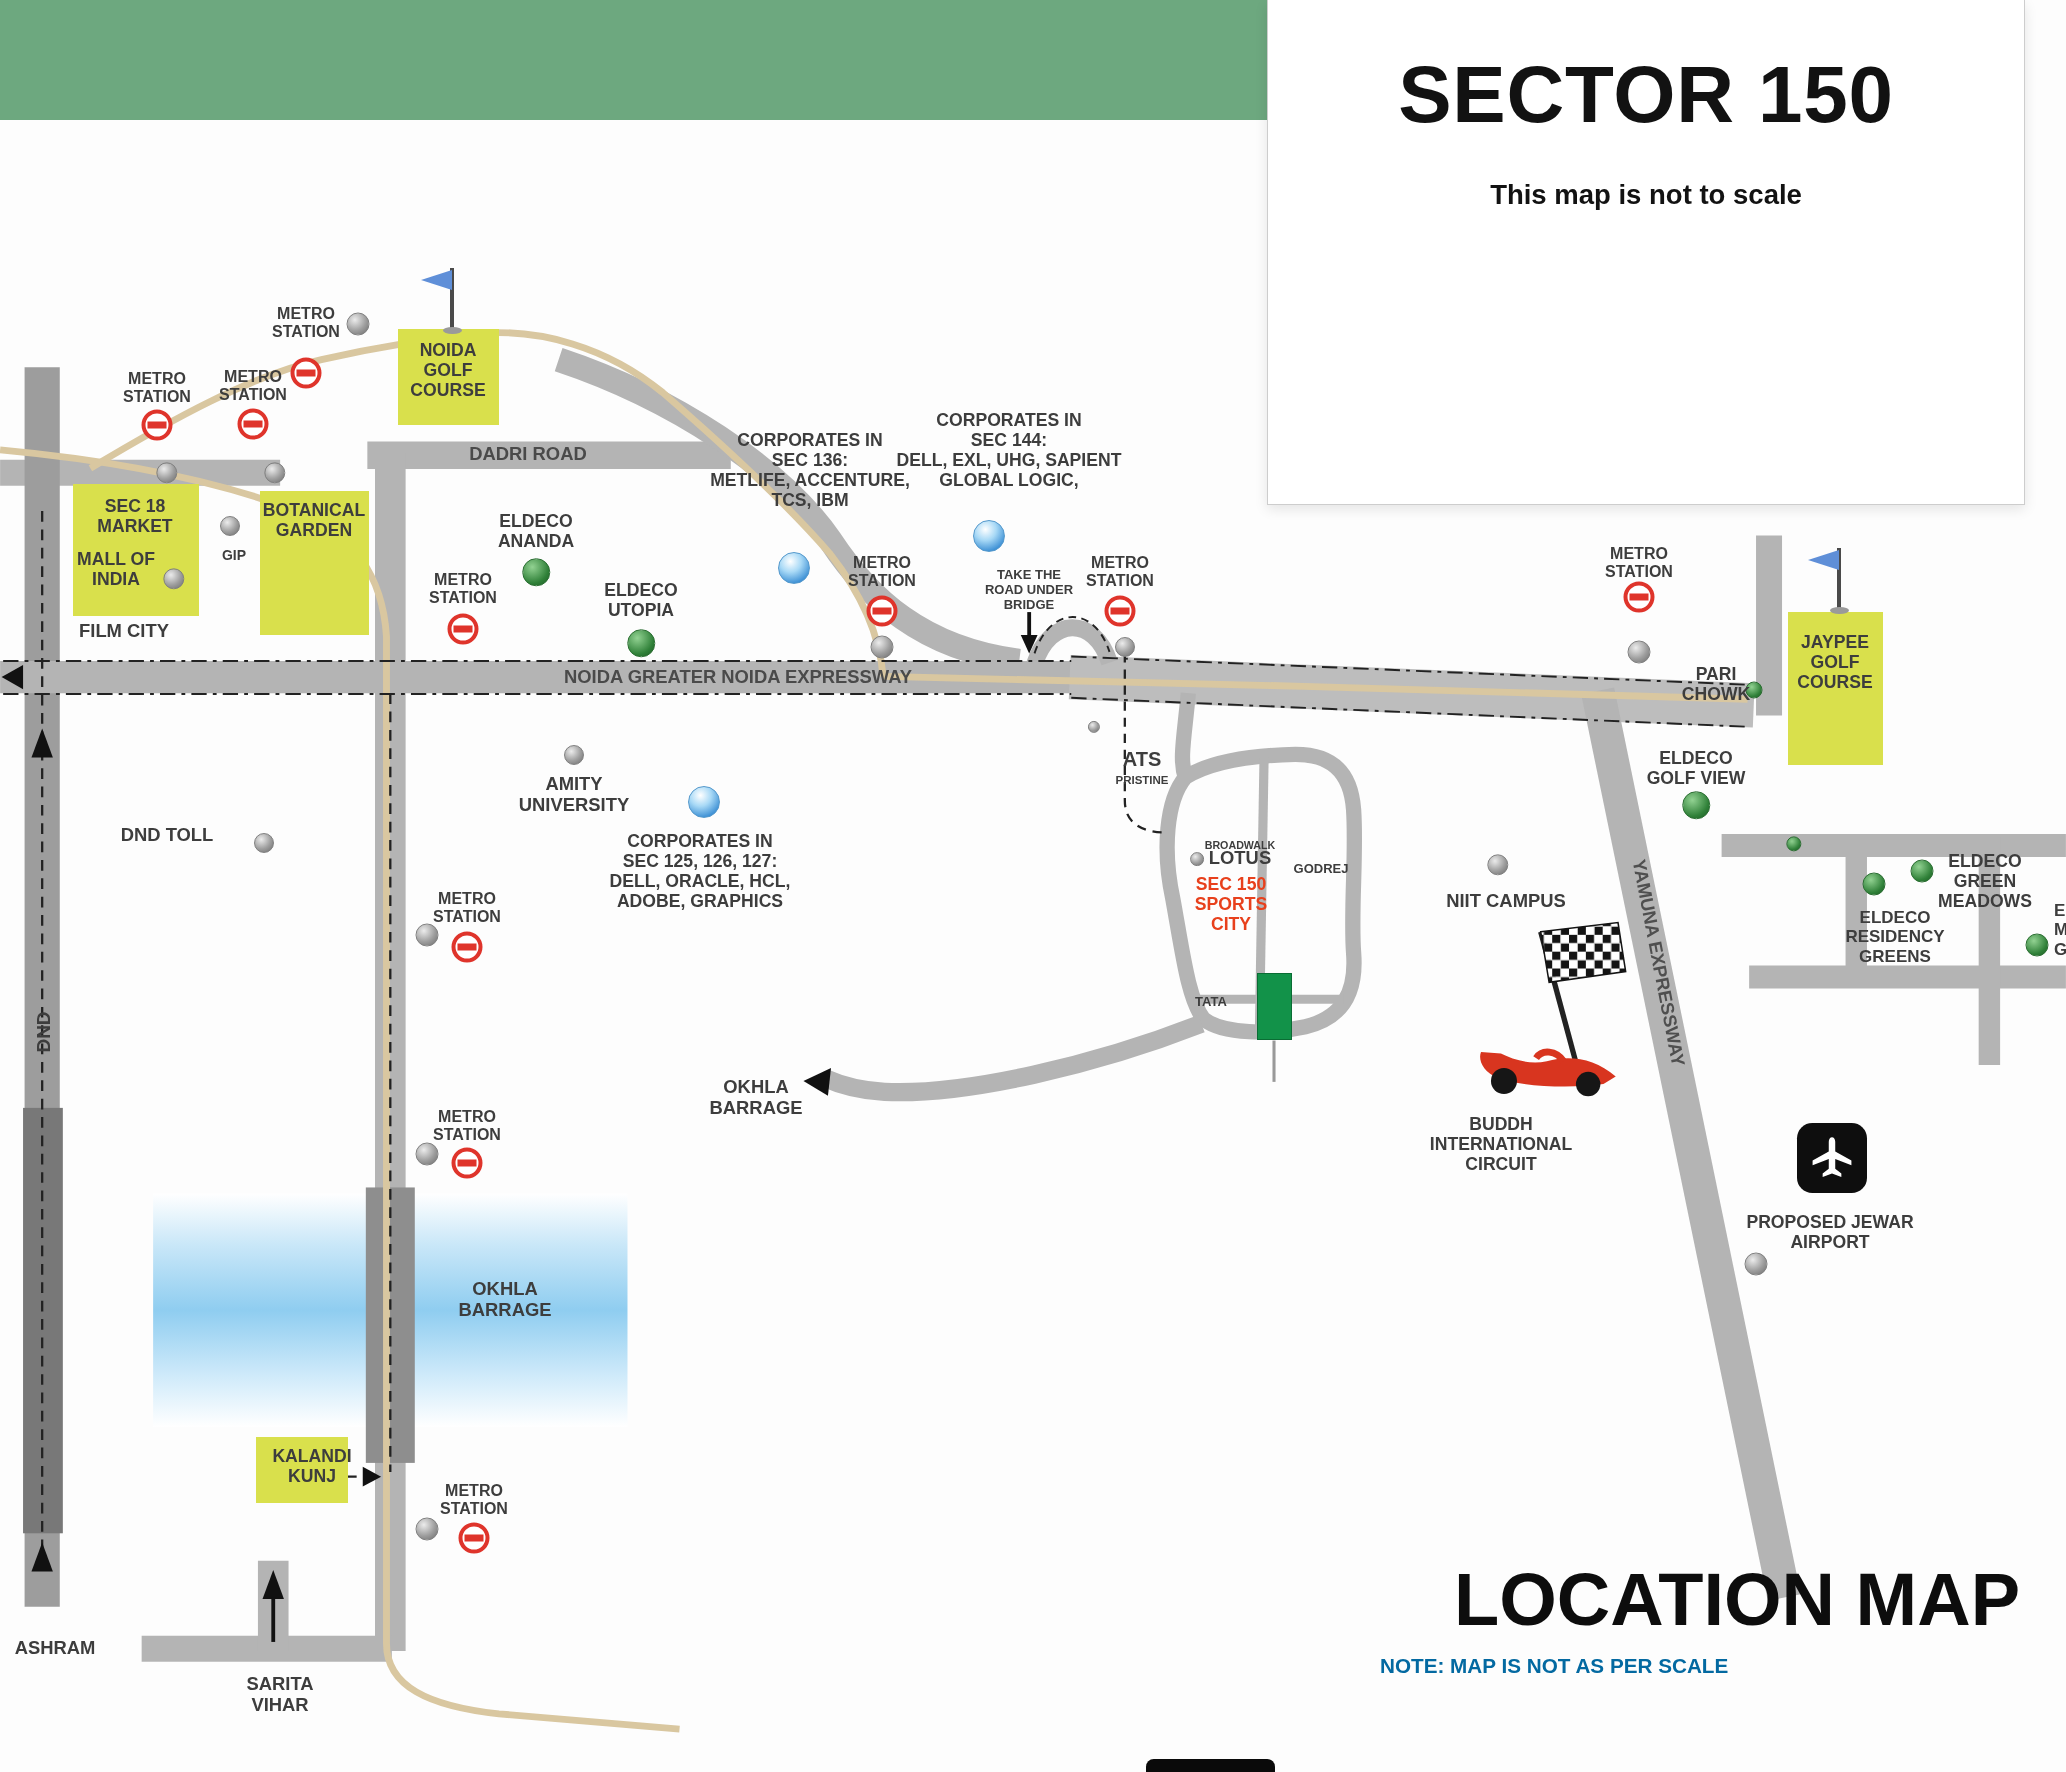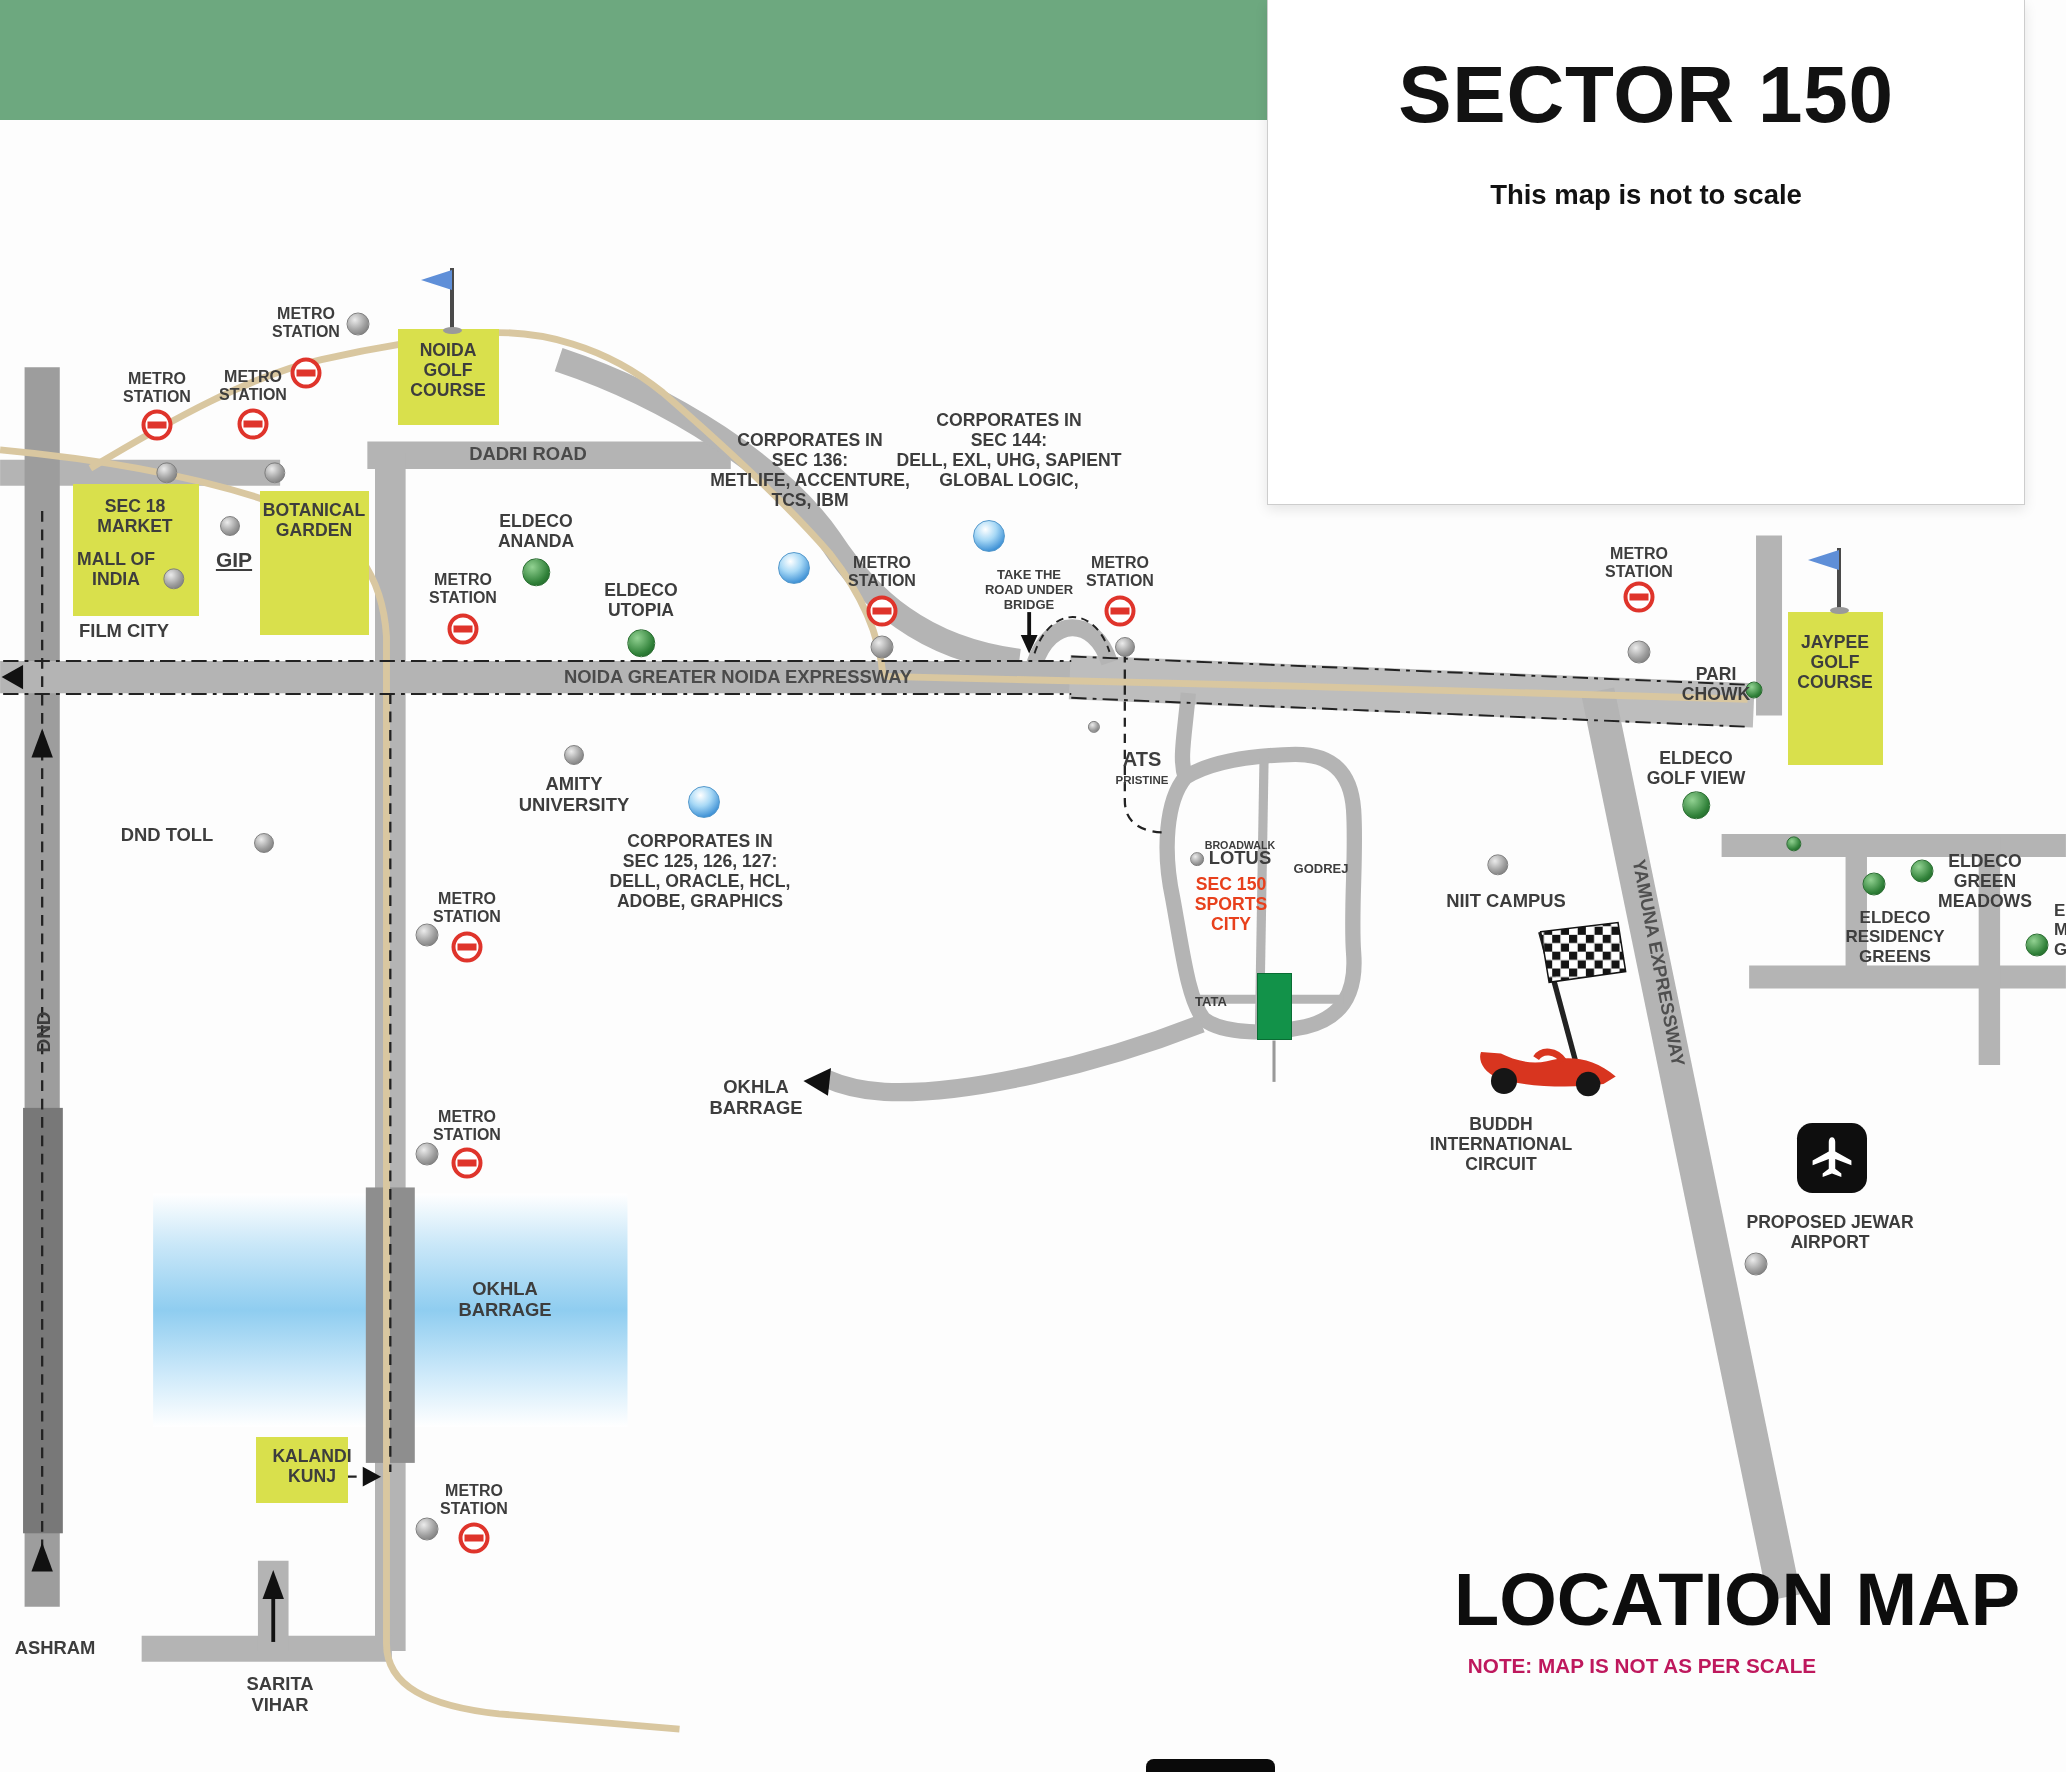--- a/index.html
+++ b/index.html
@@ -37,22 +37,22 @@
   .golf-flag::after{content:"";position:absolute;left:-6.9px;bottom:-3.1px;width:18.4px;height:6.9px;background:#9a9a9a;border-radius:50%}
 
   .airport-box{position:absolute;left:1797px;top:1123px;width:70px;height:70px;background:#0e0e0e;
                border-radius:15.3px;display:flex;align-items:center;justify-content:center;z-index:4}
   .race-graphic{position:absolute;left:1468px;top:918px;z-index:4}
   .site-plot{position:absolute;left:1257px;top:973px;width:35px;height:67px;background:#129249;
              border:1.5px solid #0a6d34;z-index:4}
 
   .footer-title{position:absolute;left:1408px;top:1563px;width:612px;text-align:right;font-size:74px;
                 font-weight:800;color:#0d0d0d;z-index:5;line-height:1}
-  .footer-note{position:absolute;left:1336px;top:1654px;width:612px;text-align:center;font-size:20.7px;
-               font-weight:700;color:#be185d;z-index:5}
+  .footer-note{position:absolute;left:1380px;top:1654px;width:612px;text-align:left;font-size:20.7px;
+               font-weight:700;color:#0369a1;z-index:5}
   .bottom-sliver{position:absolute;left:1146px;top:1759px;width:129px;height:13.8px;background:#0a0a0a;
                  border-radius:7.7px 7.7px 0 0;z-index:5}
 </style>
 </head>
 <body>
 
 <div class="stage">
 
   <svg class="map-svg" width="2066" height="1772" viewBox="0 0 2700 2316">
     <defs>
@@ -202,21 +202,21 @@
       <div class="map-label" style="left: 474px; top: 1482px; font-size: 16px;">METRO
 STATION</div>
       <div class="map-label" style="left: 448px; top: 340px; font-size: 17.6px;">NOIDA
 GOLF
 COURSE</div>
       <div class="map-label" style="left: 528px; top: 444px; font-size: 18.4px; color: rgb(74, 74, 74);">DADRI ROAD</div>
       <div class="map-label" style="left: 135px; top: 496px; font-size: 17.6px;">SEC 18
 MARKET</div>
       <div class="map-label" style="left: 116px; top: 549px; font-size: 17.6px;">MALL OF
 INDIA</div>
-      <div class="map-label" style="left: 234px; top: 548px; font-size: 21px; text-decoration: underline;">GIP</div>
+      <div class="map-label" style="left: 234px; top: 548px; font-size: 14px;">GIP</div>
       <div class="map-label" style="left: 124px; top: 621px; font-size: 18.4px;">FILM CITY</div>
       <div class="map-label" style="left: 314px; top: 500px; font-size: 17.6px;">BOTANICAL
 GARDEN</div>
       <div class="map-label" style="left: 536px; top: 511px; font-size: 17.6px;">ELDECO
 ANANDA</div>
       <div class="map-label" style="left: 641px; top: 580px; font-size: 17.6px;">ELDECO
 UTOPIA</div>
       <div class="map-label" style="left: 810px; top: 430px; font-size: 17.6px;">CORPORATES IN
 SEC 136:
 METLIFE, ACCENTURE,

